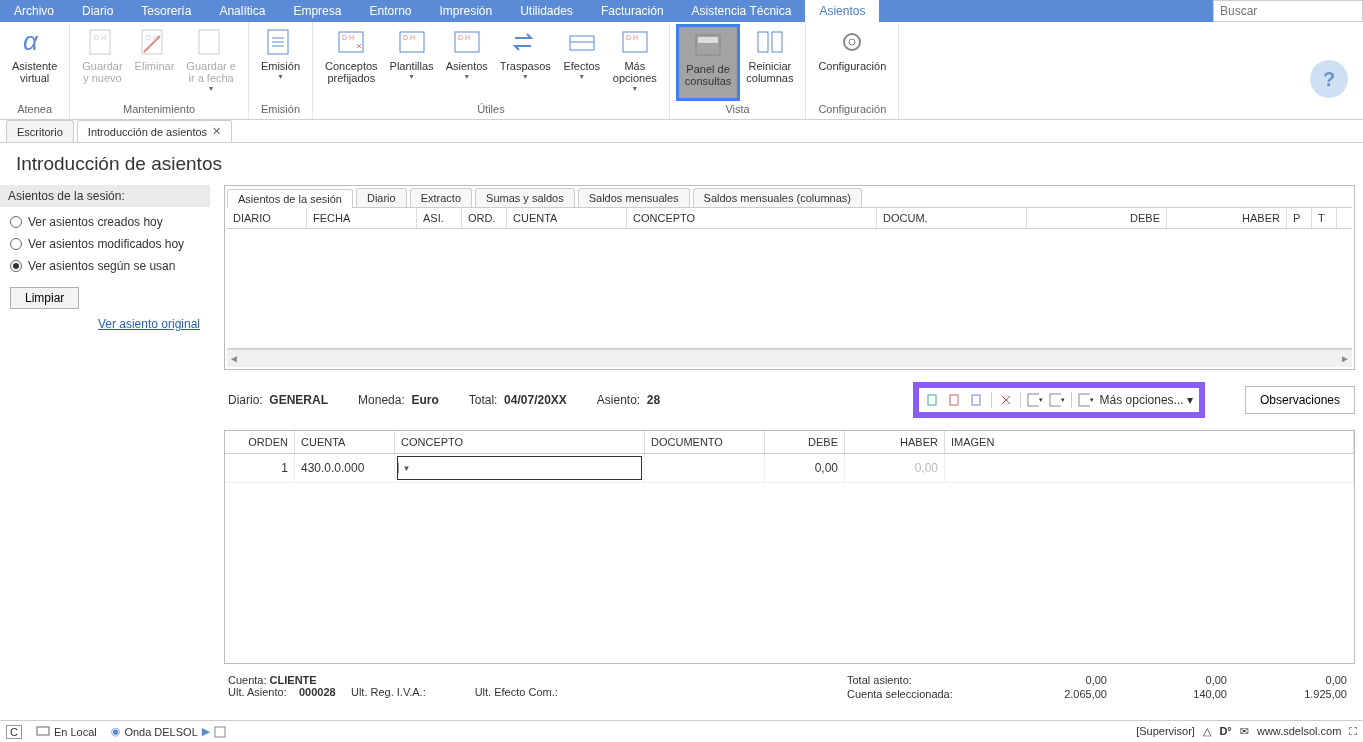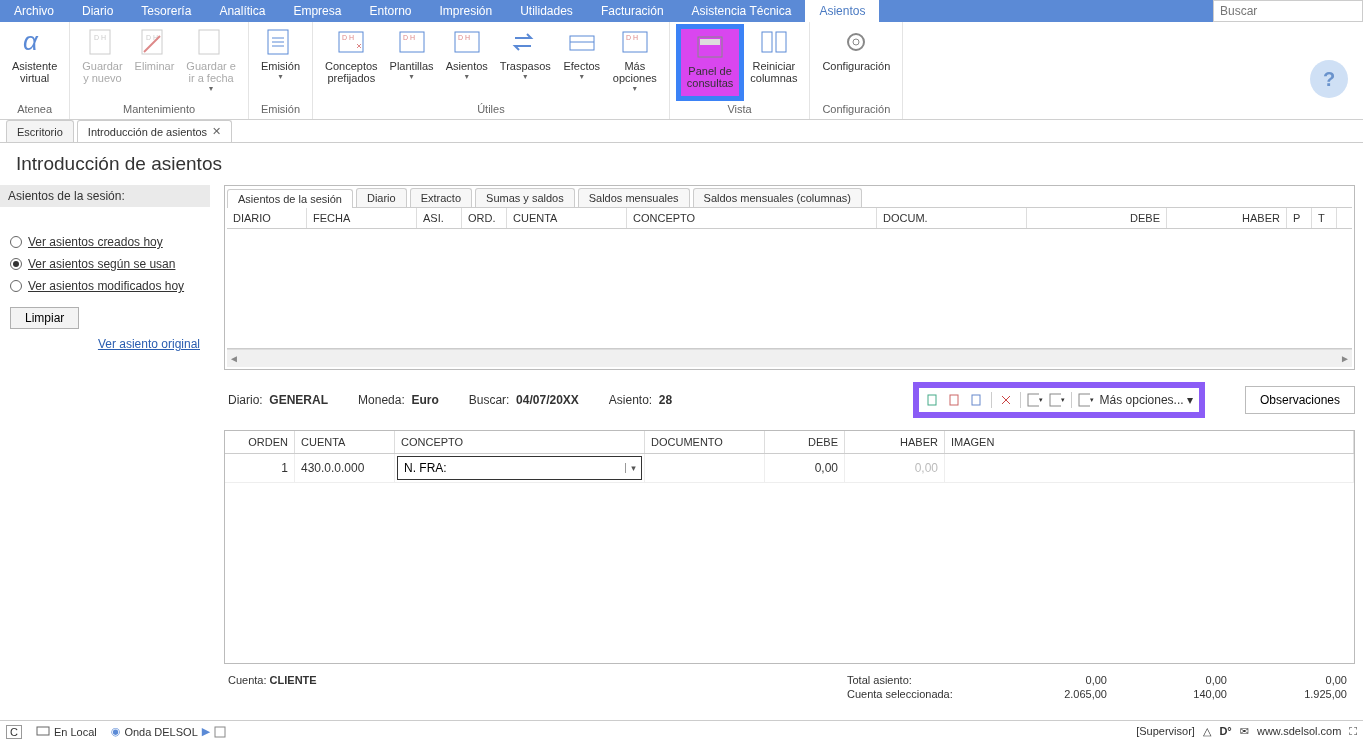--- a/index.html
+++ b/index.html
@@ -11,39 +11,39 @@
 .menubar .menu-item.active { background: #fff; color: #4a7ac2; }
 .menubar .search-wrap { margin-left: auto; background: #fff; width: 150px; border: 1px solid #ccc; display: flex; align-items: center; }
 .menubar .search-wrap input { border: none; width: 100%; padding: 2px 6px; font-size: 12px; outline: none; color: #888; }
 
 
 .ribbon { background: #fff; border-bottom: 1px solid #d0d0d0; display: flex; height: 98px; }
 .ribbon-group { border-right: 1px solid #e4e4e4; display: flex; flex-direction: column; }
 .ribbon-buttons { display: flex; flex: 1; padding: 2px 6px 0 6px; }
 .ribbon-btn { display: flex; flex-direction: column; align-items: center; justify-content: flex-start; padding: 2px 6px; cursor: pointer; text-align: center; min-width: 50px; }
 .ribbon-btn.disabled { color: #aaa; }
-.ribbon-btn.active { background: #d946ef; border: 5px solid #3b82f6; }
+.ribbon-btn.active { background: #a3a3a3; border: 3px solid #3b82f6; }
 .ribbon-btn .ico { width: 32px; height: 32px; margin-bottom: 2px; display: flex; align-items: center; justify-content: center; }
 .ribbon-btn .lbl { font-size: 11px; line-height: 12px; }
 .ribbon-btn .carrot { font-size: 8px; color: #666; }
 .ribbon-group-label { text-align: center; font-size: 11px; color: #666; padding: 2px 0 4px 0; }
 
 
 .doc-tabs { display: flex; border-bottom: 1px solid #ccc; padding-left: 6px; }
 .doc-tab { padding: 4px 10px; border: 1px solid #ccc; border-bottom: none; border-top-left-radius: 3px; border-top-right-radius: 3px; margin-right: 3px; background: #fff; font-size: 11px; display: flex; align-items: center; gap: 5px; cursor: pointer; }
 .doc-tab.inactive { background: #f4f4f4; }
 .doc-tab .close { font-size: 11px; color: #666; }
 
 .page-title { font-size: 19px; padding: 10px 16px 10px 16px; color: #333; }
 
 
 .main { display: flex; height: 530px; }
 .sidebar { width: 210px; }
 .side-header { background: #eaeaea; padding: 4px 8px; font-size: 12px; }
-.side-body { padding: 24px 10px; text-decoration: underline; }
+.side-body { padding: 4px 10px; }
 .radio-row { display: flex; align-items: center; gap: 6px; padding: 4px 0; cursor: pointer; font-size: 12px; }
 .radio-dot { width: 12px; height: 12px; border: 1px solid #666; border-radius: 50%; display: inline-flex; align-items: center; justify-content: center; }
 .radio-dot.filled::after { content:""; width:6px; height:6px; background:#333; border-radius:50%; }
 .btn { border: 1px solid #b0b0b0; background: #f3f3f3; padding: 3px 14px; cursor: pointer; font-size: 12px; }
 .link { color: #2a5db0; text-decoration: underline; cursor: pointer; font-size: 12px; float: right; margin-top: 8px; }
 
 .content { flex: 1; padding: 0 8px 0 14px; display: flex; flex-direction: column; }
 
 
 .inner-tabs-wrap { border: 1px solid #bbb; padding: 2px; }
@@ -304,26 +304,26 @@
 <div class="main">
 
   <div class="sidebar">
     <div class="side-header">Asientos de la sesión:</div>
     <div class="side-body">
       <div class="radio-row">
         <span class="radio-dot"></span>
         <span>Ver asientos creados hoy</span>
       </div>
       <div class="radio-row">
+        <span class="radio-dot"></span>
+        <span>Ver asientos modificados hoy</span>
+      </div>
+      <div class="radio-row">
         <span class="radio-dot filled"></span>
         <span>Ver asientos según se usan</span>
-      </div>
-      <div class="radio-row">
-        <span class="radio-dot"></span>
-        <span>Ver asientos modificados hoy</span>
       </div>
       <div style="margin-top:10px;">
         <button class="btn">Limpiar</button>
       </div>
       <a class="link">Ver asiento original</a>
     </div>
   </div>
 
   <div class="content">
     <div class="inner-tabs-wrap">
@@ -351,21 +351,21 @@
       <div class="grid-body"></div>
       <div class="hscroll">
         <span>◄</span>
         <span>►</span>
       </div>
     </div>
 
     <div class="info-row">
       <span><span>Diario:</span>&nbsp;&nbsp;<b>GENERAL</b></span>
       <span><span>Moneda:</span>&nbsp;&nbsp;<b>Euro</b></span>
-      <span><span>Buscar:</span>&nbsp;&nbsp;<b>04/07/20XX</b></span>
+      <span><span>Total:</span>&nbsp;&nbsp;<b>04/07/20XX</b></span>
       <span><span>Asiento:</span>&nbsp;&nbsp;<b>28</b></span>
       <div class="toolbar-box">
         <span class="mini-ico">
             <svg width="14" height="14">
               <rect x="2" y="2" width="8" height="10" fill="none" stroke="#4a8"></rect>
             </svg>
           </span>
         <span class="mini-ico">
             <svg width="14" height="14">
               <rect x="2" y="2" width="8" height="10" fill="none" stroke="#c66"></rect>
@@ -415,35 +415,41 @@
         <div class="ecell" style="width:120px">DOCUMENTO</div>
         <div class="ecell" style="width:80px;text-align:right">DEBE</div>
         <div class="ecell" style="width:100px;text-align:right">HABER</div>
         <div class="ecell" style="flex:1">IMAGEN</div>
       </div>
       <div class="entry-row">
         <div class="ecell right" style="width:70px">1</div>
         <div class="ecell" style="width:100px">430.0.0.000</div>
         <div class="ecell" style="width:250px;padding:2px">
           <div class="concept-input">
-            <input value="N. FRA: " style="">
             <span class="dd">▾</span>
           </div>
         </div>
         <div class="ecell" style="width:120px"></div>
         <div class="ecell right" style="width:80px">0,00</div>
         <div class="ecell right" style="width:100px;color:#bbb">0,00</div>
         <div class="ecell" style="flex:1"></div>
       </div>
       <div class="entry-blank"></div>
     </div>
 
     <div class="totals">
       <div class="left">
         <div><span>Cuenta:</span> <b>CLIENTE</b></div>
+        <div>
+          <span>Ult. Asiento:</span>&nbsp;&nbsp;&nbsp;
+          <b>000028</b>&nbsp;&nbsp;&nbsp;&nbsp;
+          <span>Ult. Reg. I.V.A.:</span>
+          &nbsp;&nbsp;&nbsp;&nbsp;&nbsp;&nbsp;&nbsp;&nbsp;&nbsp;&nbsp;&nbsp;&nbsp;&nbsp;&nbsp;
+          <span>Ult. Efecto Com.:</span>
+        </div>
       </div>
       <div class="right">
         <div class="lbl">Total asiento:</div>
         <div>0,00</div>
         <div>0,00</div>
         <div>0,00</div>
         <div class="lbl">Cuenta seleccionada:</div>
         <div>2.065,00</div>
         <div>140,00</div>
         <div>1.925,00</div>

